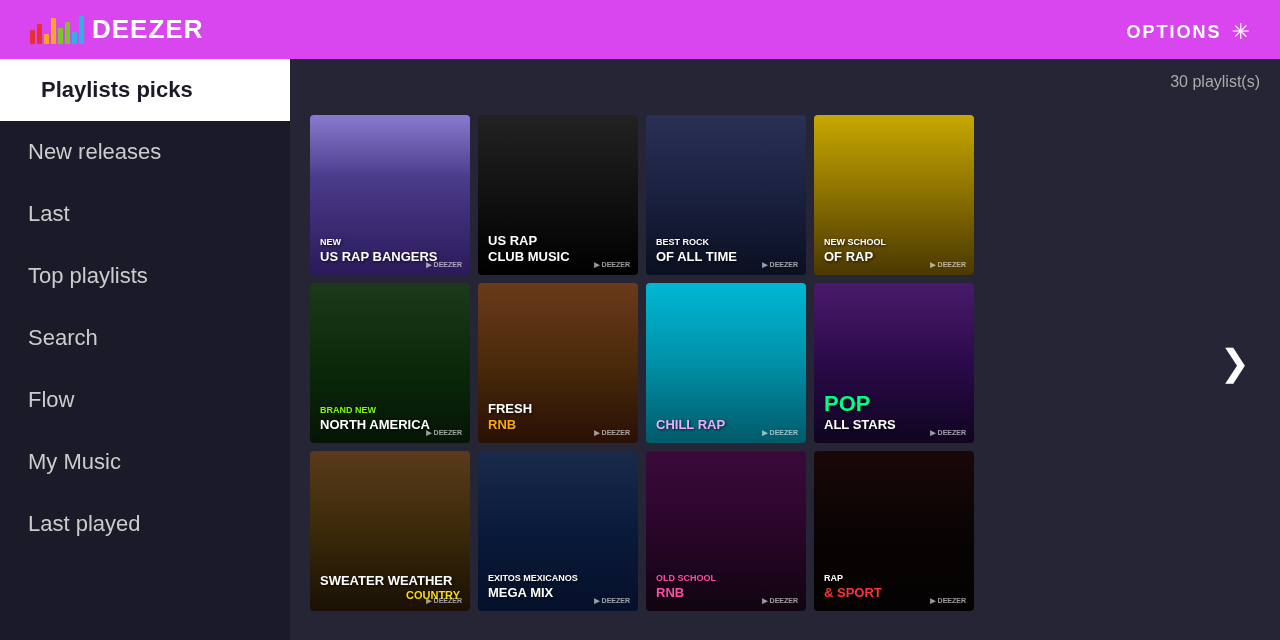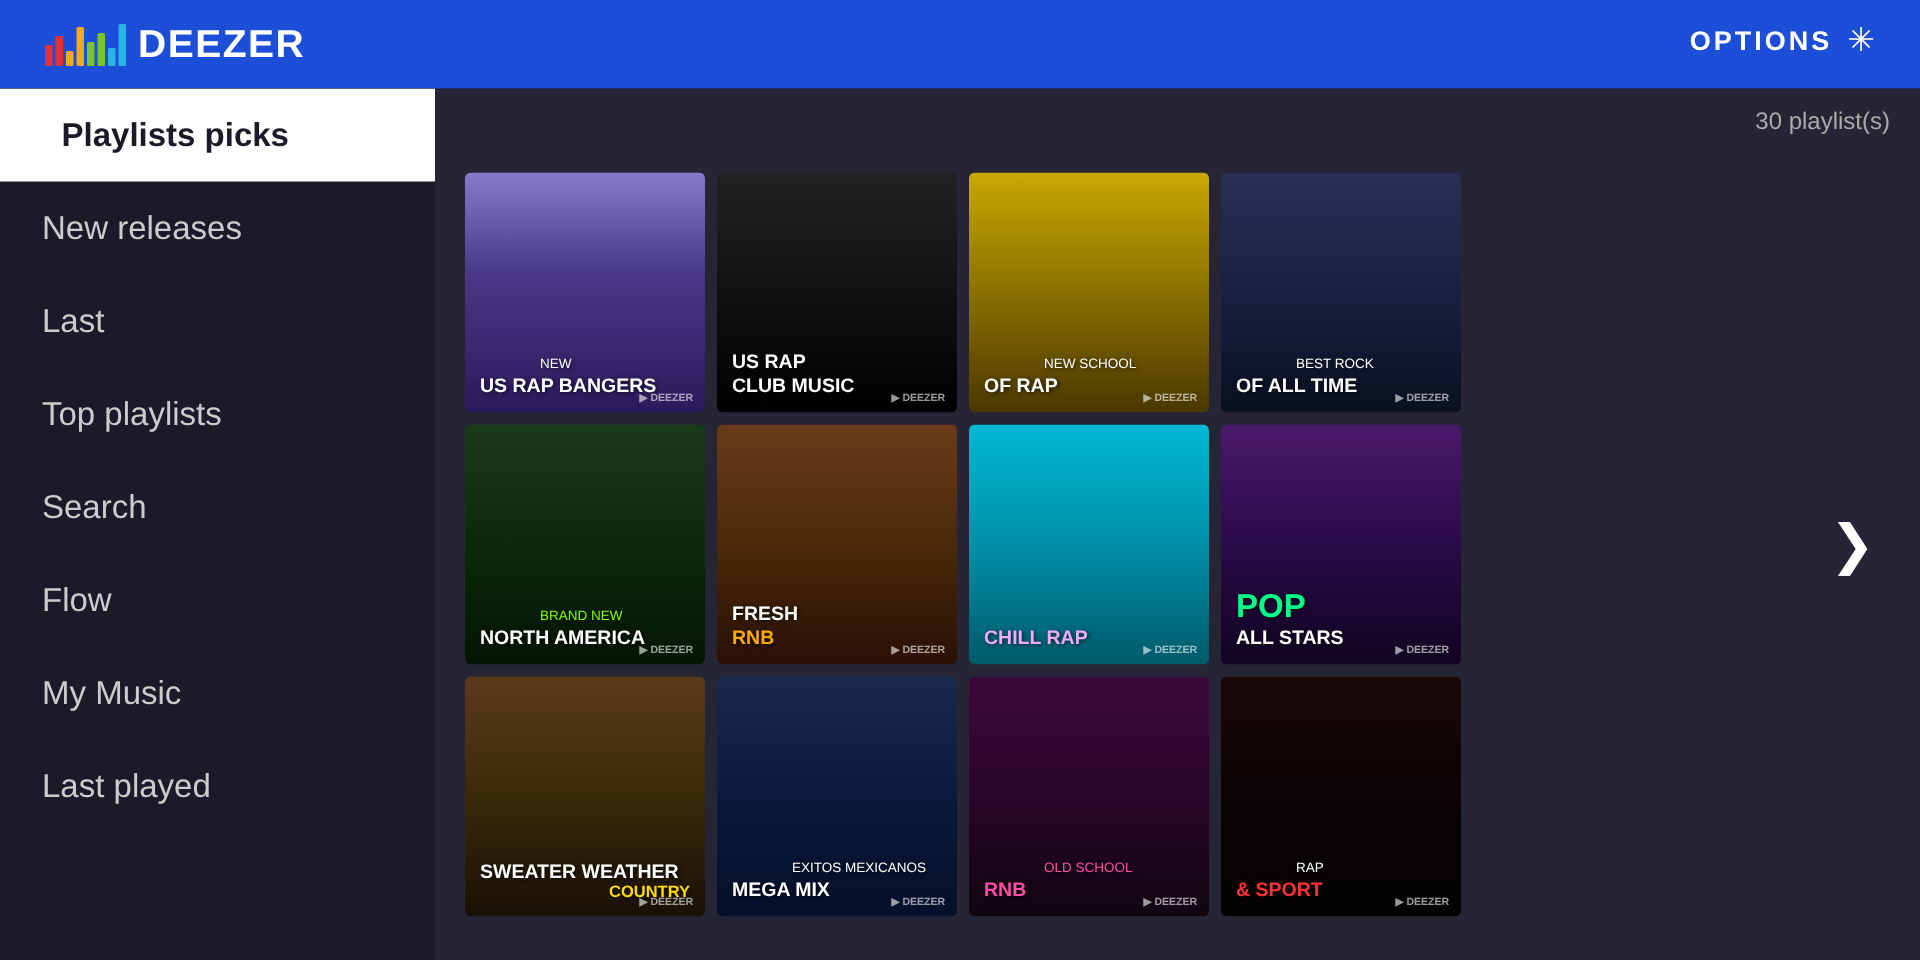--- a/index.html
+++ b/index.html
@@ -10,24 +10,24 @@
       font-family: 'Arial', sans-serif;
       color: #fff;
       overflow: hidden;
       display: flex;
       flex-direction: column;
     }
 
     
     .header {
       display: flex;
-      align-items: flex-start;
+      align-items: flex-end;
       justify-content: space-between;
       padding: 14px 30px;
-      background: #1d4ed8;
+      background: #d946ef;
     }
     .logo {
       display: flex;
       align-items: center;
       gap: 8px;
     }
     .logo-bars {
       display: flex;
       align-items: flex-end;
       gap: 2px;
@@ -143,25 +143,24 @@
       text-shadow: 1px 1px 3px rgba(0,0,0,0.7);
     }
     .card-subtitle {
       font-size: 11px;
       font-weight: 600;
       text-transform: uppercase;
       text-shadow: 1px 1px 3px rgba(0,0,0,0.7);
     }
     .card-badge {
       font-size: 9px;
-      font-weight: 400;
+      font-weight: 700;
       text-transform: uppercase;
       margin-bottom: 2px;
       text-shadow: 1px 1px 3px rgba(0,0,0,0.7);
-      margin-left: 40px;
     }
     .deezer-badge {
       position: absolute;
       bottom: 6px;
       right: 8px;
       font-size: 7px;
       color: rgba(255,255,255,0.6);
       font-weight: 700;
     }
     .nav-arrow {
@@ -294,38 +293,38 @@
         <div class="playlist-card">
           <div class="figure figure-2"></div>
           <div class="card-text-overlay">
             <div class="card-title">US RAP</div>
             <div class="card-title">CLUB MUSIC</div>
           </div>
           <div class="deezer-badge">▶ DEEZER</div>
         </div>
 
         <div class="playlist-card">
+          <div class="figure figure-4"></div>
+          <div class="card-text-overlay">
+            <div class="card-badge" style="color:#fff;">BEST ROCK</div>
+            <div class="card-title">OF ALL TIME</div>
+          </div>
+          <div class="deezer-badge">▶ DEEZER</div>
+        </div>
+
+        <div class="playlist-card">
           <div class="figure figure-3"></div>
           <div class="card-text-overlay">
             <div class="card-badge" style="color:#fff;">NEW SCHOOL</div>
             <div class="card-title">OF RAP</div>
           </div>
           <div class="deezer-badge">▶ DEEZER</div>
         </div>
 
         <div class="playlist-card">
-          <div class="figure figure-4"></div>
-          <div class="card-text-overlay">
-            <div class="card-badge" style="color:#fff;">BEST ROCK</div>
-            <div class="card-title">OF ALL TIME</div>
-          </div>
-          <div class="deezer-badge">▶ DEEZER</div>
-        </div>
-
-        <div class="playlist-card">
           <div class="figure figure-5"></div>
           <div class="card-text-overlay">
             <div class="card-badge" style="color:#7fff00;">BRAND NEW</div>
             <div class="card-title" style="color:#fff;">NORTH AMERICA</div>
           </div>
           <div class="deezer-badge">▶ DEEZER</div>
         </div>
 
         <div class="playlist-card">
           <div class="figure figure-6"></div>

